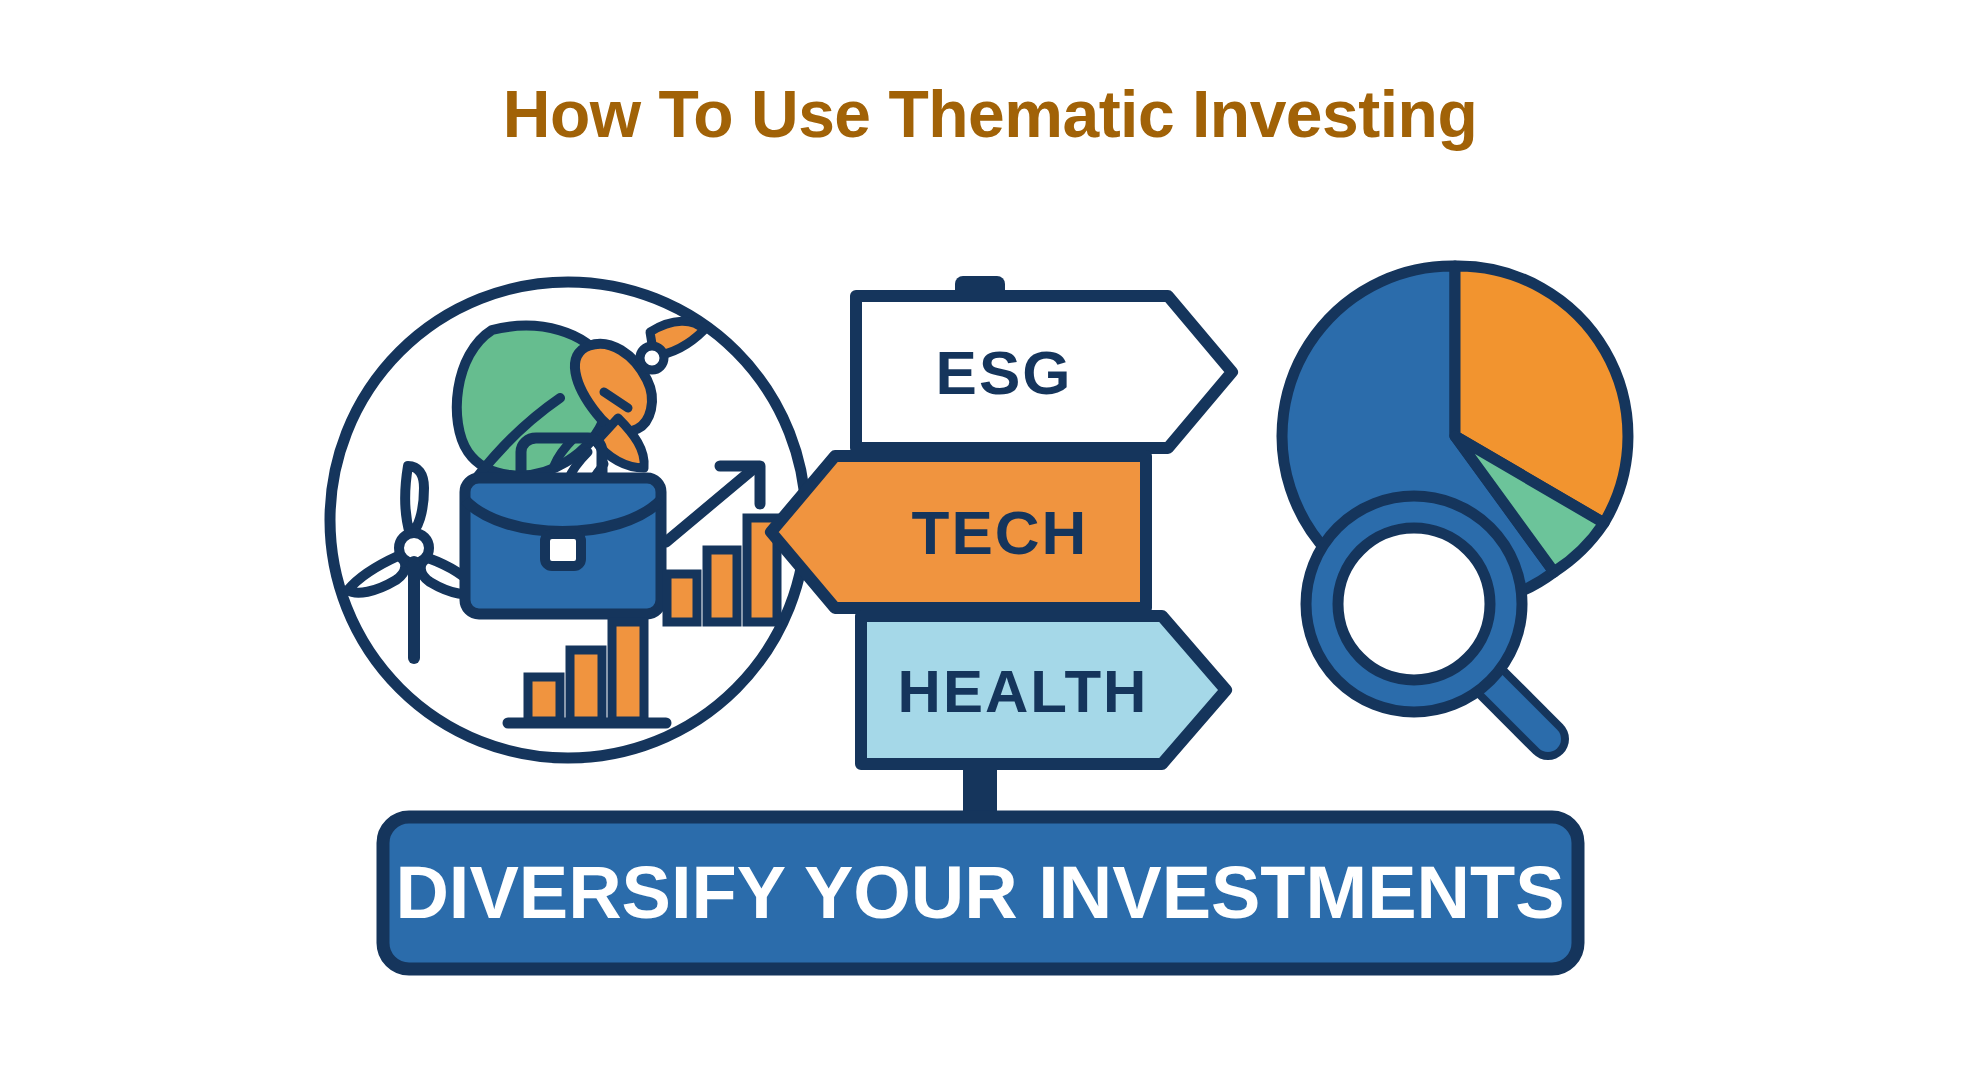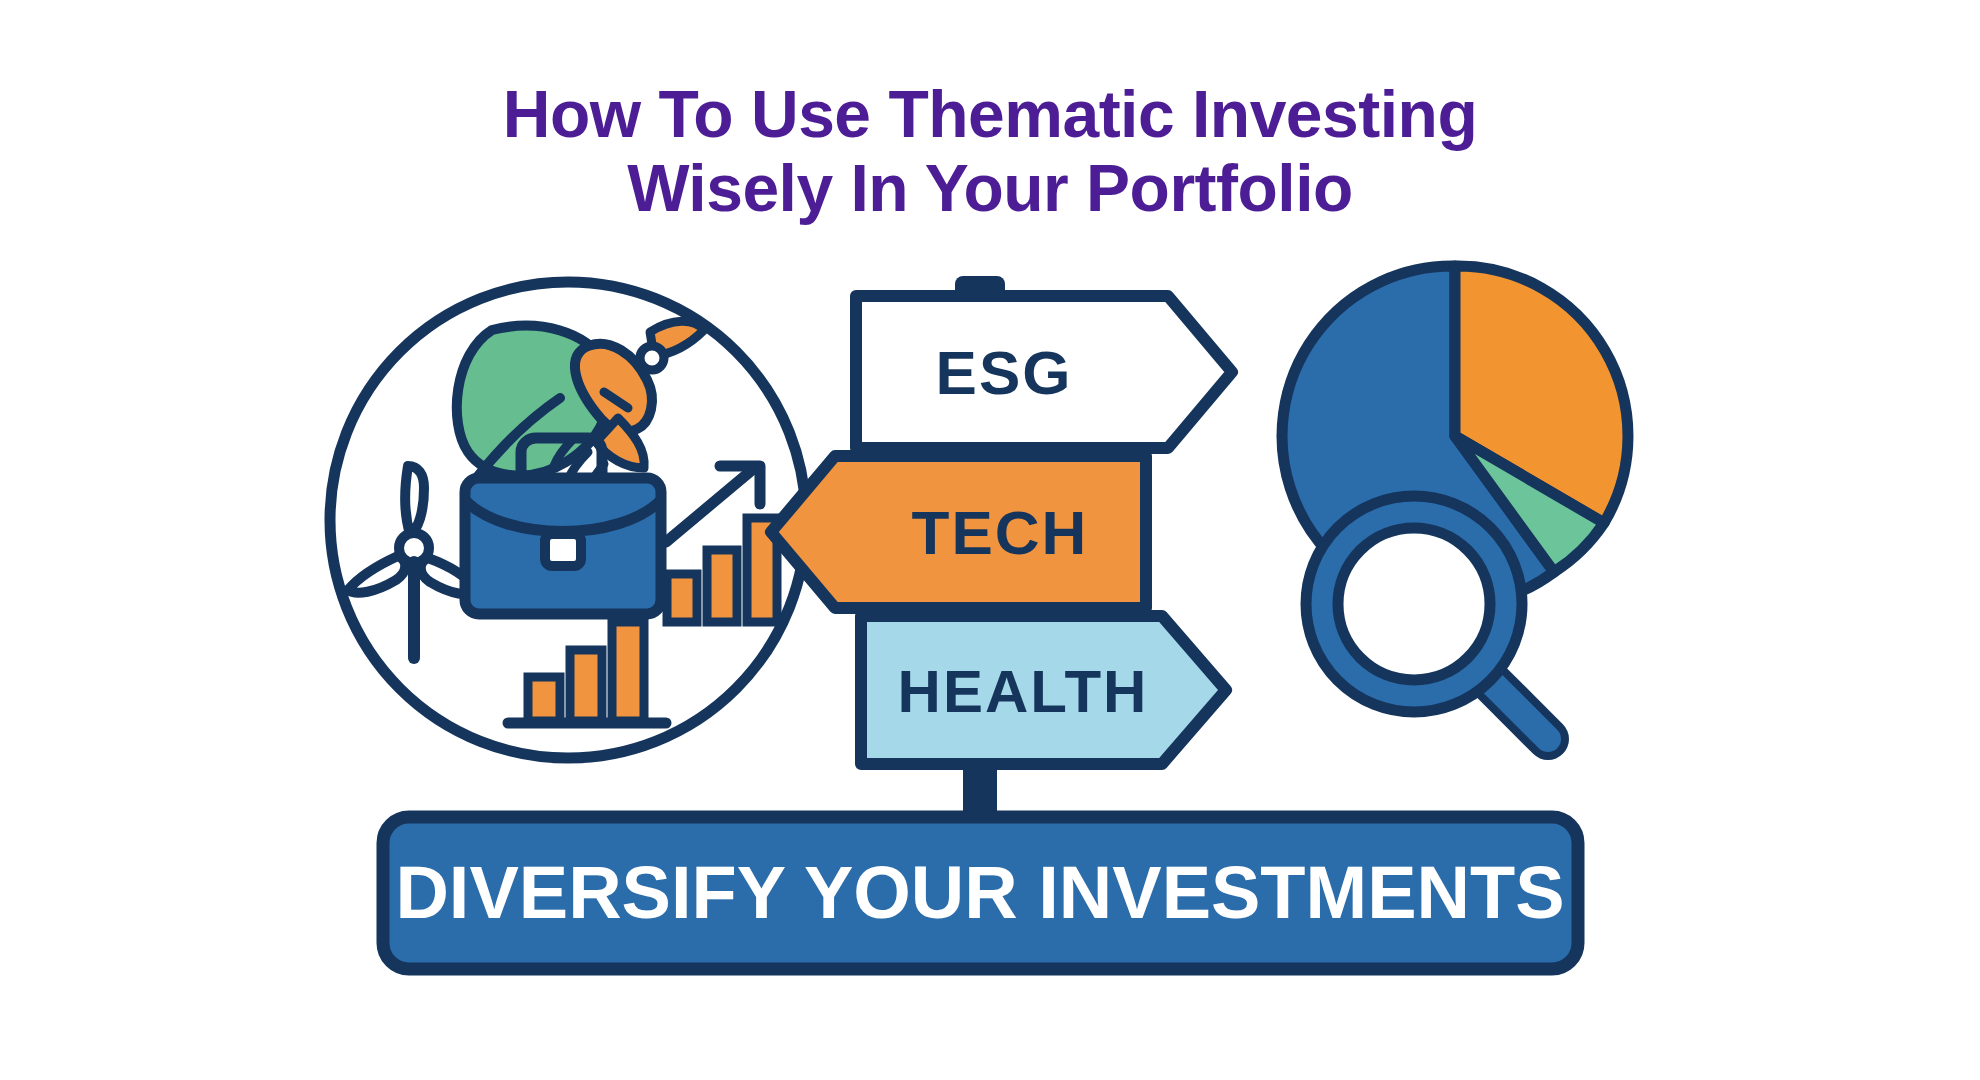--- a/index.html
+++ b/index.html
@@ -7,37 +7,36 @@
     width:1980px;height:1080px;
     background:#ffffff;
     font-family:"Liberation Sans", sans-serif;
     overflow:hidden;
     position:relative;
   }
   #stage{position:absolute;left:0;top:0;width:1980px;height:1080px;}
   .title-block{
     position:absolute;left:0;top:78px;width:1980px;
     text-align:center;
-    color:#4c1d95;
+    color:#a16207;
     font-weight:bold;
     font-size:66px;
     line-height:1.12;
     letter-spacing:-0.5px;
   }
   .title-line{display:block;}
   svg{display:block;}
 </style>
 </head>
 <body>
 
 <div id="stage">
 
   <div class="title-block">
     <span class="title-line">How To Use Thematic Investing</span>
-    <span class="title-line">Wisely In Your Portfolio</span>
   </div>
 
   <svg width="1980" height="1080" viewBox="0 0 1980 1080" style="position:absolute;left:0;top:0;">
 
     <g>
       <circle cx="568" cy="520" r="238" fill="#ffffff" stroke="#15355c" stroke-width="11"></circle>
 
       <g>
         <path d="M 492 330 C 540 318 586 332 604 362 C 620 392 606 438 566 462
                  C 530 484 486 478 468 452 C 448 422 454 354 492 330 Z" fill="#66bd8f" stroke="#15355c" stroke-width="10" stroke-linejoin="round"></path>

